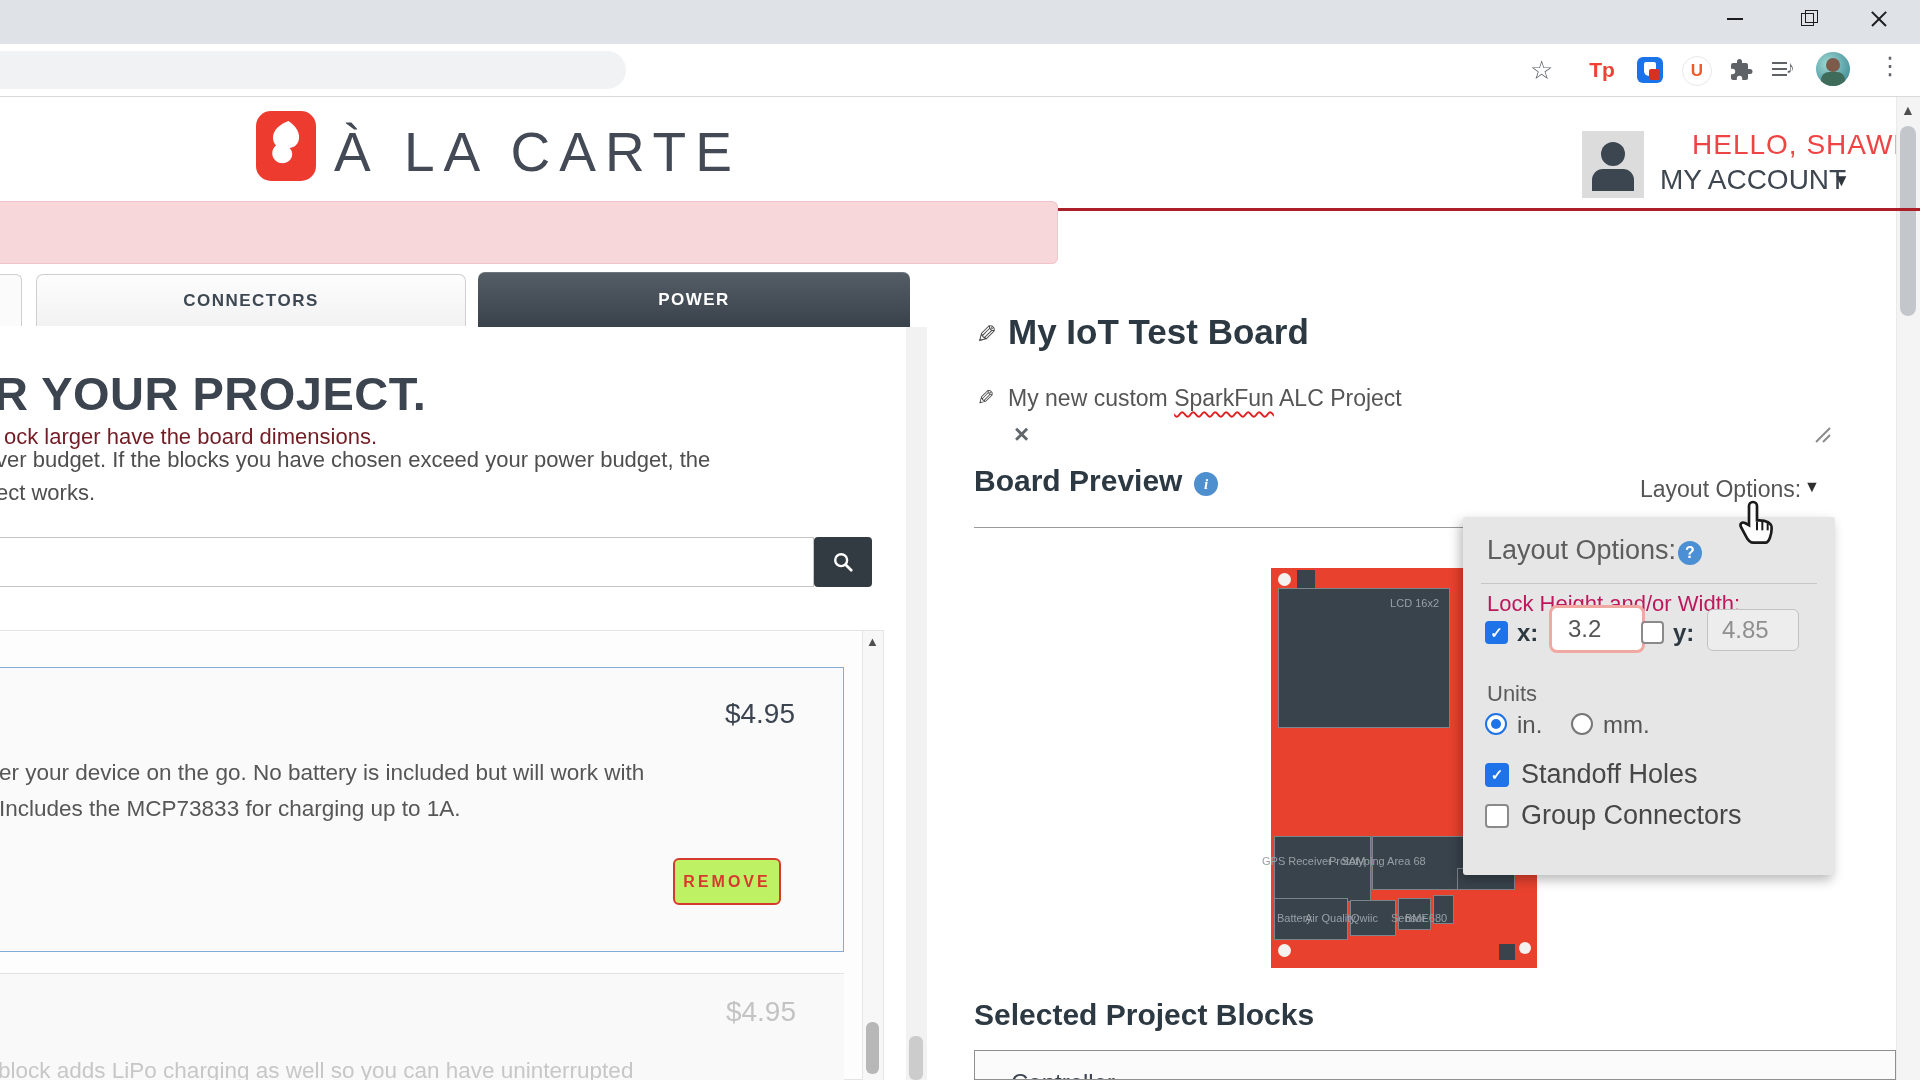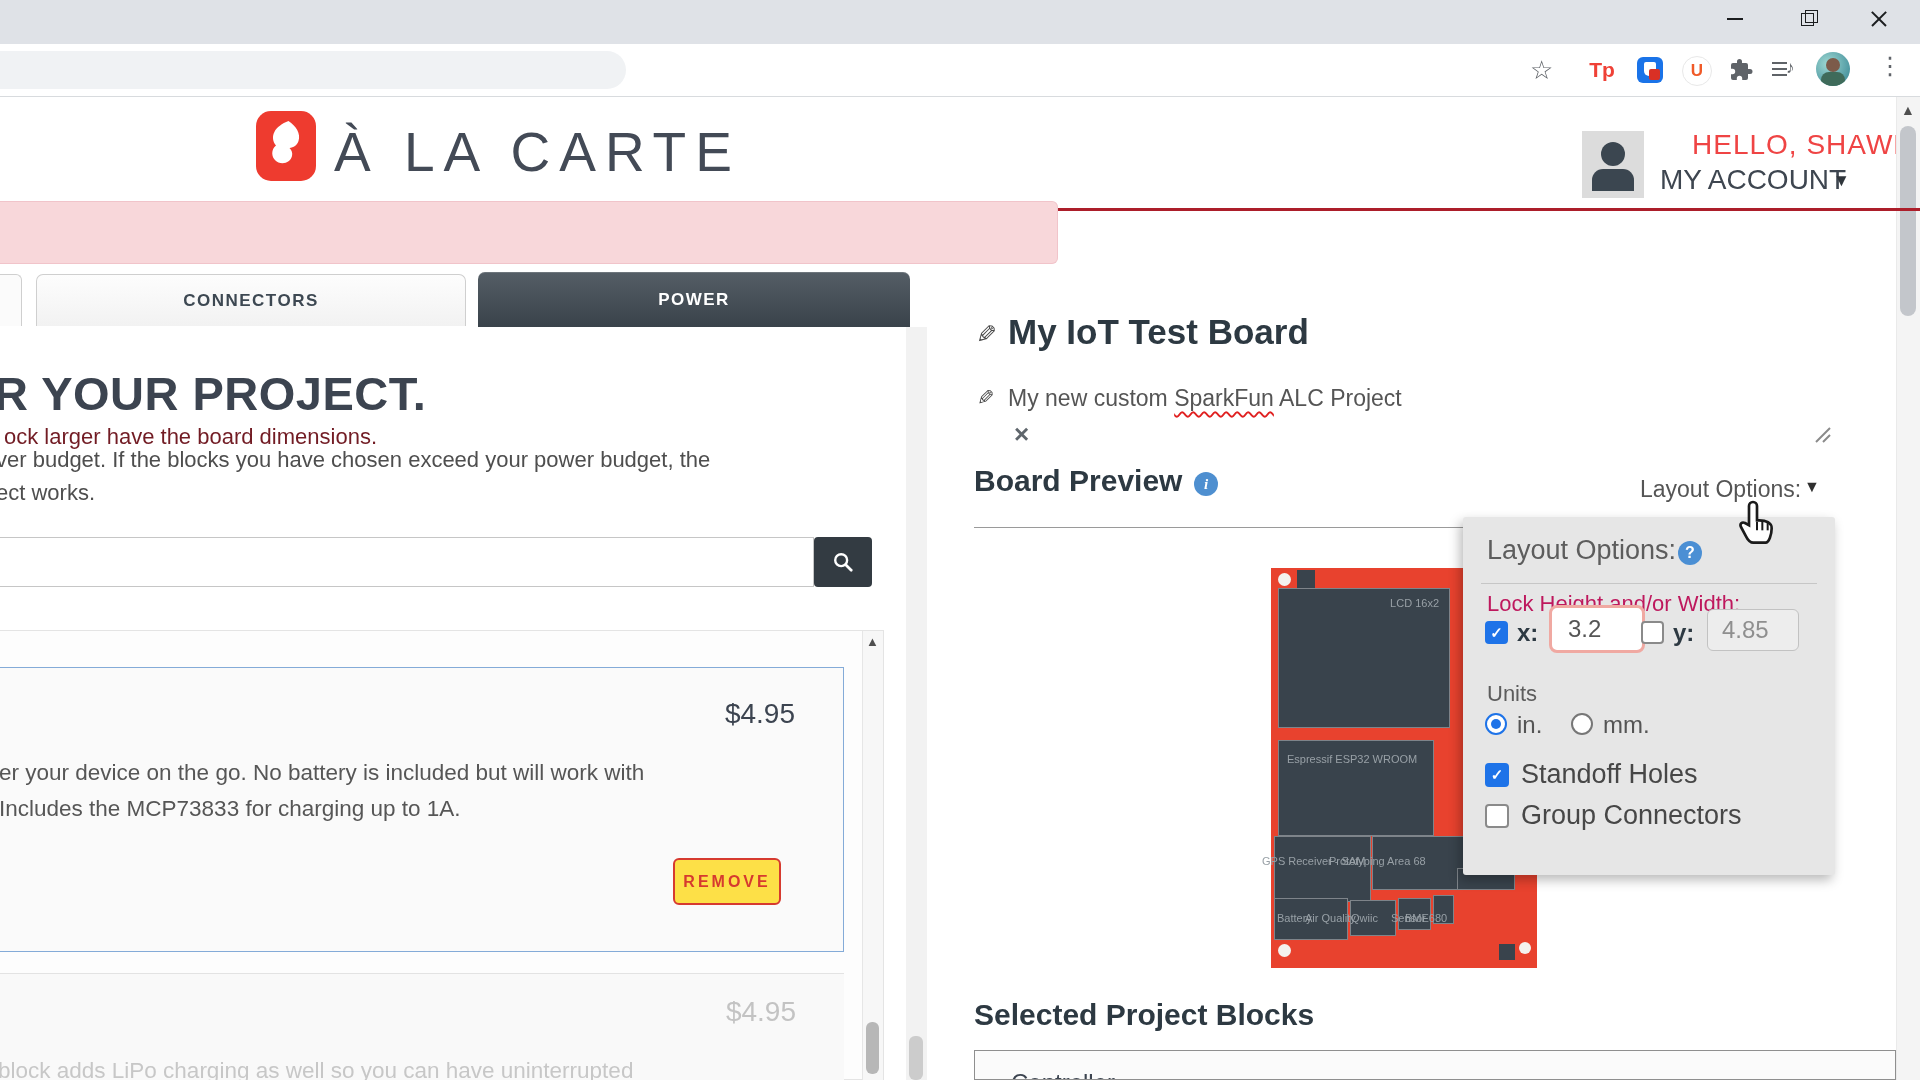--- a/index.html
+++ b/index.html
@@ -68,21 +68,21 @@
   .search-btn { left:814px; top:537px; width:58px; height:50px; background:#333b42; border-radius:4px; display:flex; align-items:center; justify-content:center; }
   .list-box { left:-8px; top:630px; width:892px; height:450px; background:#fdfdfd; border:1px solid #e4e4e4; }
   .list-scroll-track { left:862px; top:631px; width:21px; height:449px; background:#f7f7f7; border-left:1px solid #e6e6e6; }
   .list-scroll-up { left:866px; top:634px; font-size:13px; color:#4f4f4f; }
   .list-scroll-thumb { left:866px; top:1022px; width:13px; height:52px; background:#b7b7b7; border-radius:6px; }
 
   .card1 { left:-8px; top:667px; width:852px; height:285px; background:#fafafa; border:1px solid #84abd8; }
   .card1 .price { position:absolute; right:48px; top:30px; font-size:28px; color:#3c4450; }
   .card1 .d1 { position:absolute; left:6px; top:92px; font-size:22.5px; color:#565656; }
   .card1 .d2 { position:absolute; left:6px; top:128px; font-size:22.5px; color:#565656; }
-  .remove-btn { position:absolute; left:680px; top:190px; width:108px; height:47px; background:#fde047; border:2px solid #d63a2f; border-radius:6px; color:#d63a2f; font-weight:bold; font-size:16px; letter-spacing:3px; display:flex; align-items:center; justify-content:center; }
+  .remove-btn { position:absolute; left:680px; top:190px; width:108px; height:47px; background:#bef264; border:2px solid #d63a2f; border-radius:6px; color:#d63a2f; font-weight:bold; font-size:16px; letter-spacing:3px; display:flex; align-items:center; justify-content:center; }
 
   .card2 { left:-8px; top:973px; width:852px; height:107px; background:#f9f9f9; border-top:1px solid #e3e3e3; }
   .card2 .price { position:absolute; right:48px; top:22px; font-size:28px; color:#c3c3c3; }
   .card2 .d1 { position:absolute; left:6px; top:84px; font-size:22.5px; color:#c7c7c7; }
 
   .panel-scroll-track { left:906px; top:327px; width:21px; height:753px; background:#f2f2f2; }
   .panel-scroll-thumb { left:909px; top:1036px; width:14px; height:44px; background:#cccccc; border-radius:6px; }
 
   
   .pencil { color:#4a4a4a; transform:scaleX(-1); display:inline-block; }
@@ -263,23 +263,20 @@
   <div class="abs layout-trigger">Layout Options:</div>
   <div class="abs trigger-caret">▼</div>
   <div class="abs preview-hr"></div>
 
   <div class="abs pcb">
     <span class="hole" style="left:7px;top:5px;"></span>
     <span class="sqr" style="left:26px;top:2px;width:18px;height:18px;"></span>
     <div class="blk" style="left:7px;top:20px;width:172px;height:140px;">
       <span class="blk-label" style="right:10px;top:8px;">LCD 16x2</span>
     </div>
-    <div class="blk" style="left:7px;top:172px;width:156px;height:96px;">
-      <span class="blk-label" style="left:8px;top:12px;">Espressif ESP32 WROOM</span>
-    </div>
     <div class="blk" style="left:3px;top:268px;width:97px;height:66px;"></div>
     <div class="blk" style="left:101px;top:268px;width:92px;height:54px;"></div>
     <div class="blk" style="left:195px;top:268px;width:22px;height:38px;"></div>
     <div class="blk" style="left:186px;top:300px;width:58px;height:22px;"></div>
     <span class="blk-label" style="left:-9px;top:287px;">GPS Receiver - SAM</span>
     <span class="blk-label" style="left:58px;top:287px;">Prototyping Area 68</span>
     <div class="blk" style="left:3px;top:330px;width:74px;height:42px;"></div>
     <div class="blk" style="left:79px;top:332px;width:46px;height:36px;"></div>
     <div class="blk" style="left:127px;top:330px;width:33px;height:32px;"></div>
     <div class="blk" style="left:162px;top:327px;width:21px;height:29px;"></div>

